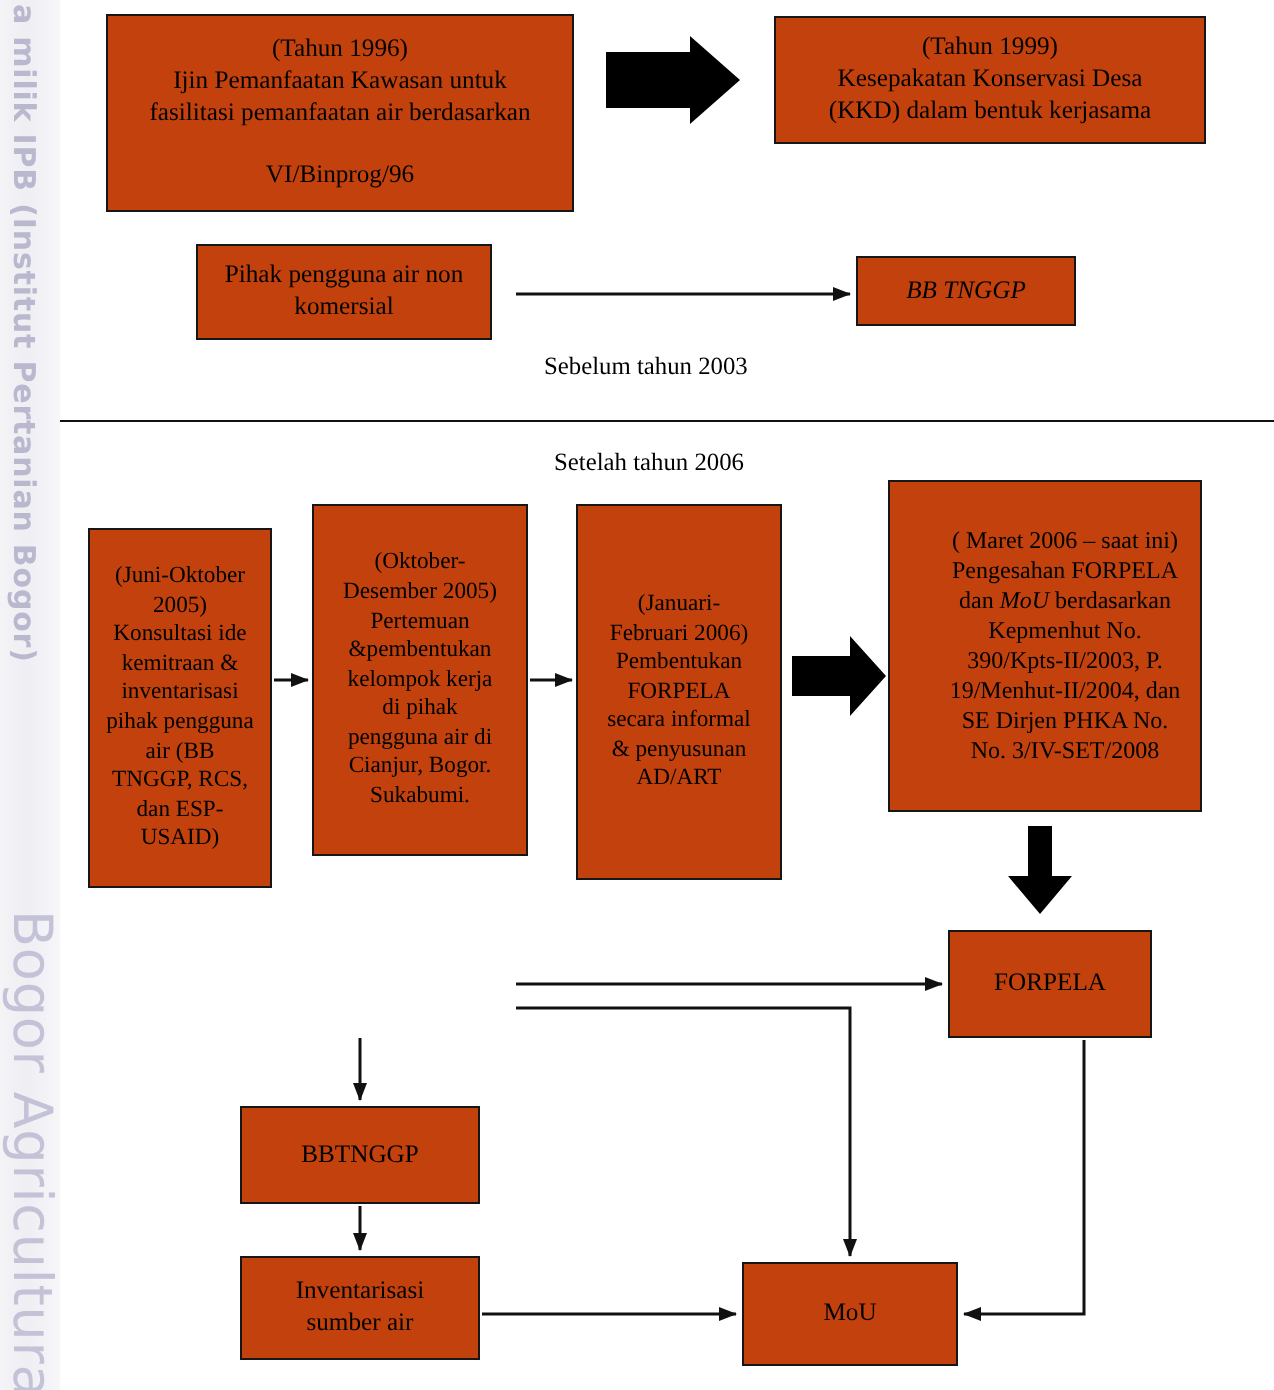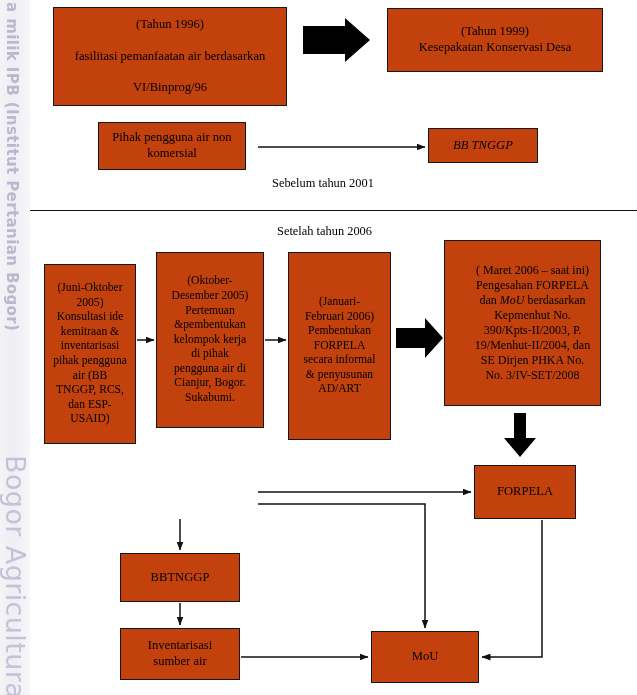--- a/index.html
+++ b/index.html
@@ -102,46 +102,47 @@
 
 <div id="page">
 
   <div class="wm-strip"></div>
   <div class="wm-text wm-top">a milik IPB (Institut Pertanian Bogor)</div>
   <div class="wm-text wm-bottom">Bogor Agricultural</div>
 
   <div class="box fs13" style="left:53px; top:7px; width:234px; height:99px;">
     <span class="txt">
       <span>(Tahun 1996)</span><br>
-      <br>
+      <span>Ijin Pemanfaatan Kawasan untuk</span><br>
       <span>fasilitasi pemanfaatan air berdasarkan</span><br>
       <br>
       <span>VI/Binprog/96</span>
     </span>
   </div>
 
   <div class="box fs13" style="left:387px; top:8px; width:216px; height:64px;">
     <span class="txt">
       <span>(Tahun 1999)</span><br>
       <span>Kesepakatan Konservasi Desa</span><br>
+      <span>(KKD) dalam bentuk kerjasama</span>
     </span>
   </div>
 
   <div class="box fs13" style="left:98px; top:122px; width:148px; height:48px;">
     <span class="txt">
       <span>Pihak pengguna air non</span><br>
       <span>komersial</span>
     </span>
   </div>
 
   <div class="box fs13" style="left:428px; top:128px; width:110px; height:35px;font-style:italic;">
     <span class="txt">BB TNGGP</span>
   </div>
 
-  <div class="caption" style="left:272px; top:176px;">Sebelum tahun 2001</div>
+  <div class="caption" style="left:272px; top:176px;">Sebelum tahun 2003</div>
 
   <div class="divider" style="left:30px; top:210px; width:607px;"></div>
 
   <div class="caption" style="left:277px; top:224px;">Setelah tahun 2006</div>
 
   <div class="box fs115" style="left:44px; top:264px; width:92px; height:180px;">
     <span class="txt">
       <span>(Juni-Oktober</span><br>
       <span>2005)</span><br>
       <span>Konsultasi ide</span><br>

